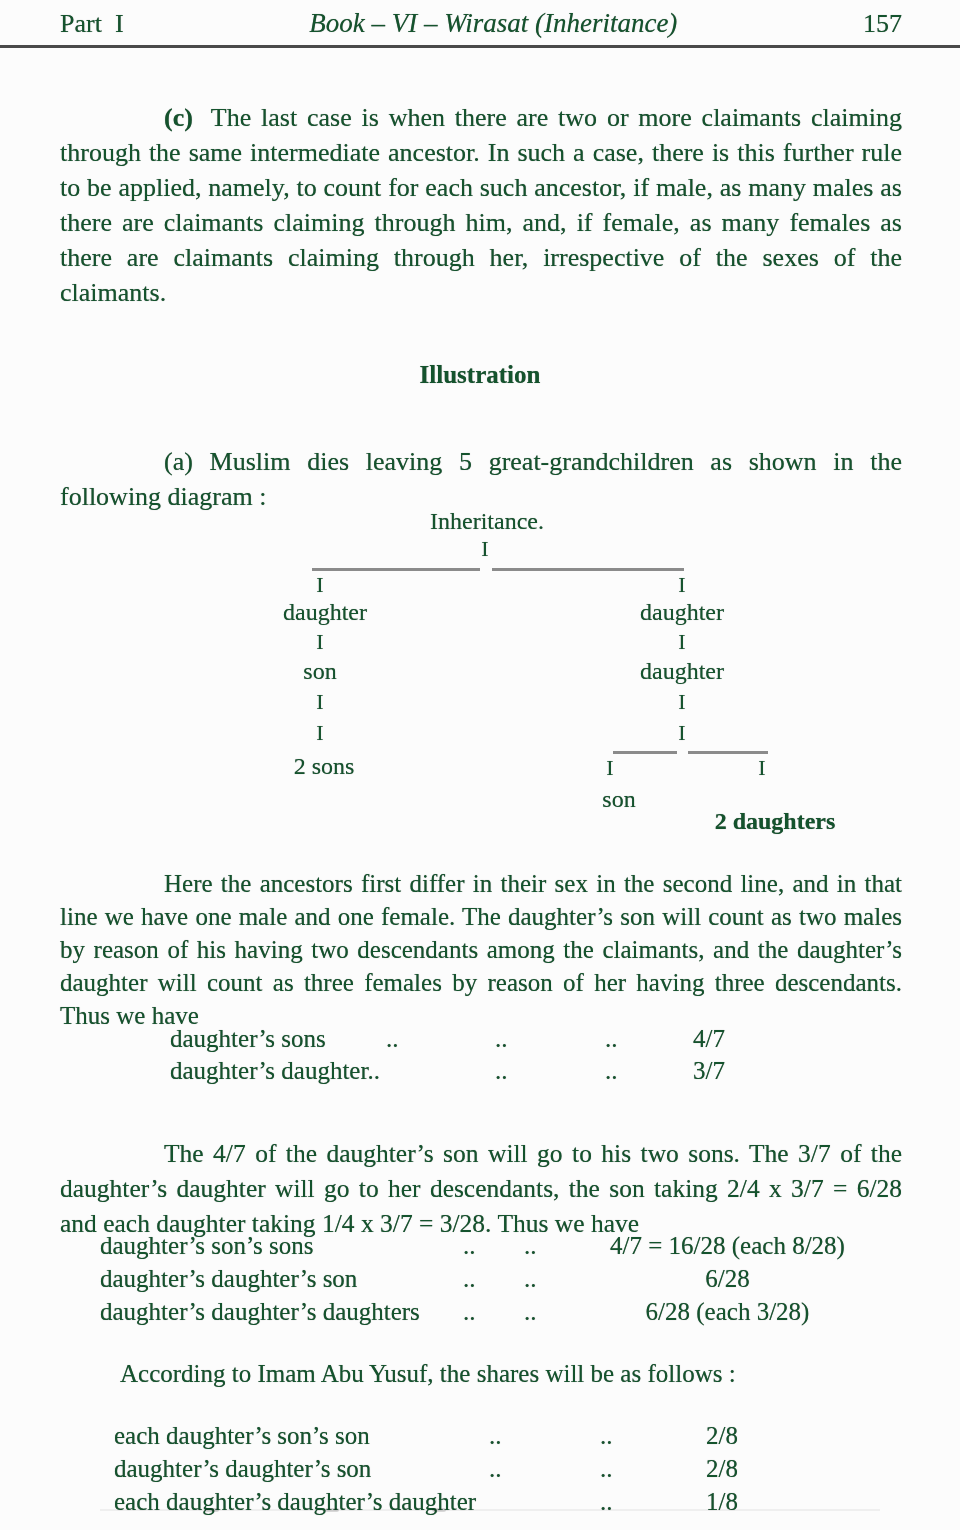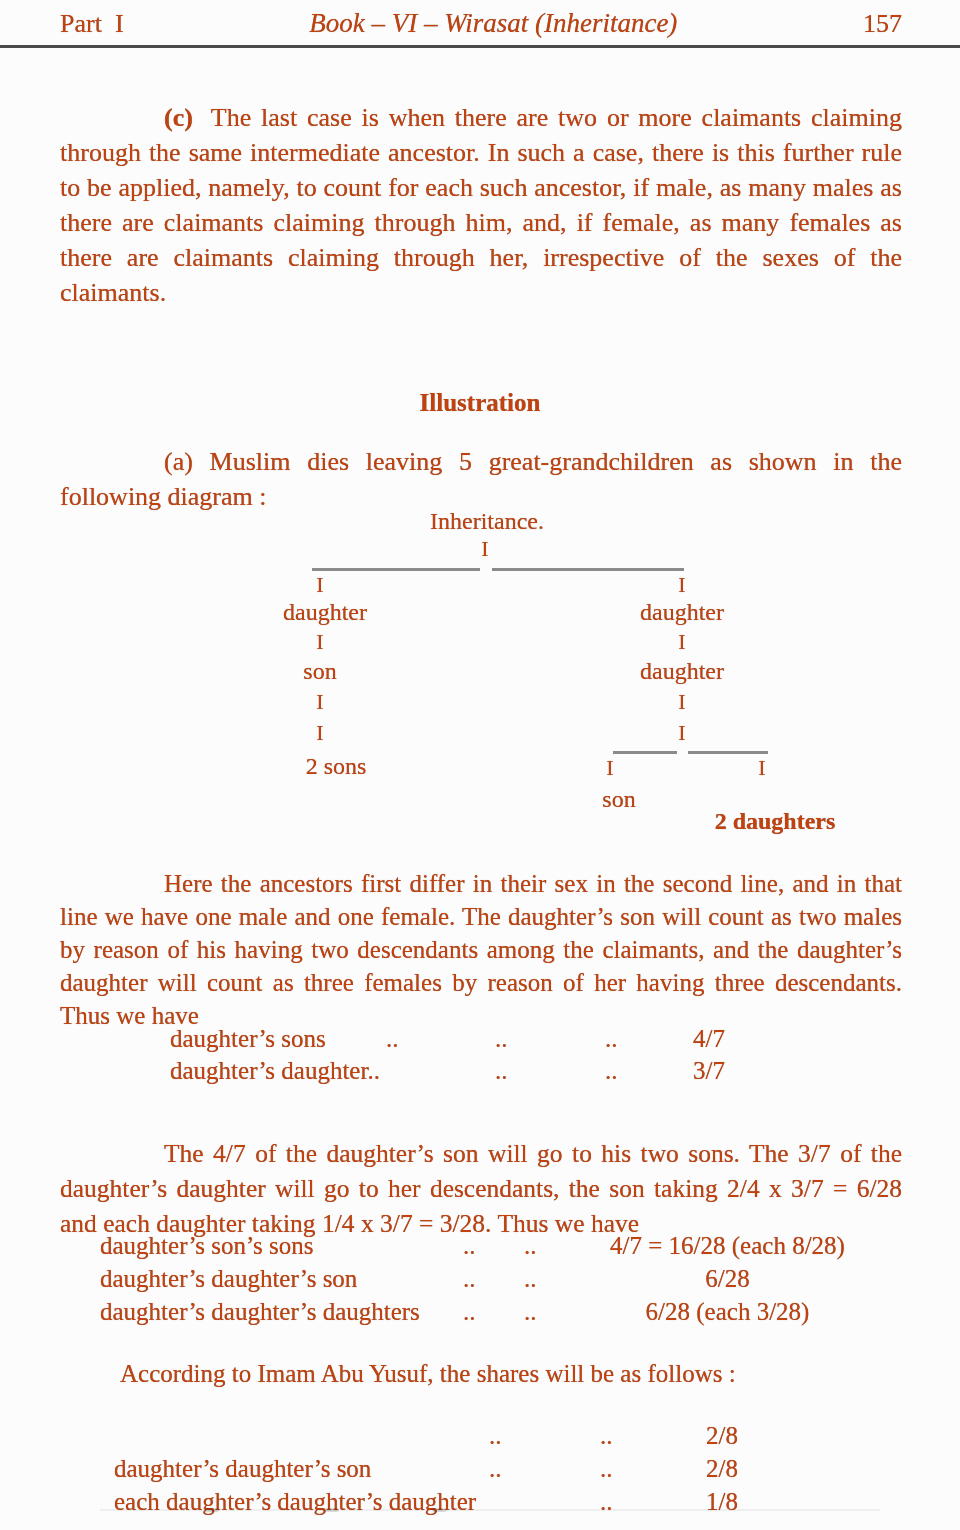--- a/index.html
+++ b/index.html
@@ -2,34 +2,34 @@
 <html><head>
 <meta charset="utf-8">
 <style>
   html,body{margin:0;padding:0;background:#e8e8e8;}
   .page{
     position:relative;
     width:960px;height:1530px;
     margin:0 auto;
     background:#fcfcfc;
     font-family:"Liberation Serif","DejaVu Serif",serif;
-    color:#c2410c;
+    color:#14532d;
     overflow:hidden;
     text-shadow:0 0 0.7px rgba(20,20,20,0.55);
   }
   
   .header{position:absolute;top:8px;left:60px;right:58px;display:flex;align-items:baseline;justify-content:space-between;font-size:26px;}
   .header .part{white-space:pre;}
   .header .title{font-style:italic;font-size:27px;}
   .header-rule{position:absolute;top:45px;left:0;width:960px;height:3px;background:#4a4a4a;}
   
   .para{position:absolute;left:60px;width:842px;font-size:26px;line-height:35px;text-align:justify;}
   .para .lead-label{font-weight:bold;margin-right:18px;}
   .para-c{top:74px;text-indent:104px;}
-  .illustration-heading{position:absolute;top:361px;left:0;width:960px;text-align:center;font-weight:bold;font-size:25px;margin-top:28px;}
+  .illustration-heading{position:absolute;top:361px;left:0;width:960px;text-align:center;font-weight:bold;font-size:25px;}
   .para-a{top:418px;text-indent:104px;}
   .para-here{top:842px;font-size:25px;line-height:33px;text-indent:104px;}
   .para-fractions{top:1110px;font-size:25.5px;line-height:35px;text-indent:104px;}
   .abu-yusuf{position:absolute;top:1360px;left:120px;font-size:25px;}
   
   .diagram{position:absolute;top:0;left:0;width:960px;height:1530px;pointer-events:none;}
   .dg{position:absolute;transform:translateX(-50%);font-size:24px;line-height:26px;white-space:nowrap;}
   .dg-i{position:absolute;transform:translateX(-50%);font-size:22px;line-height:24px;}
   .dg-line{position:absolute;height:3px;background:#8b8b8b;}
   
@@ -82,21 +82,21 @@
 
     <div class="dg-line" style="left:312px;top:568px;width:168px;"></div>
     <div class="dg-line" style="left:492px;top:568px;width:192px;"></div>
 
     <span class="dg-i" style="left:320px;top:573px;">I</span>
     <span class="dg" style="left:325px;top:599px;">daughter</span>
     <span class="dg-i" style="left:320px;top:630px;">I</span>
     <span class="dg" style="left:320px;top:658px;">son</span>
     <span class="dg-i" style="left:320px;top:690px;">I</span>
     <span class="dg-i" style="left:320px;top:721px;">I</span>
-    <span class="dg" style="left:336px;top:753px;">2 sons</span>
+    <span class="dg" style="left:324px;top:753px;">2 sons</span>
 
     <span class="dg-i" style="left:682px;top:573px;">I</span>
     <span class="dg" style="left:682px;top:599px;">daughter</span>
     <span class="dg-i" style="left:682px;top:630px;">I</span>
     <span class="dg" style="left:682px;top:658px;">daughter</span>
     <span class="dg-i" style="left:682px;top:690px;">I</span>
     <span class="dg-i" style="left:682px;top:721px;">I</span>
 
     <div class="dg-line" style="left:613px;top:751px;width:64px;"></div>
     <div class="dg-line" style="left:688px;top:751px;width:80px;"></div>
@@ -146,20 +146,21 @@
       <span class="cell d1">..</span>
       <span class="cell d2">..</span>
       <span class="cell val">6/28 (each 3/28)</span>
     </div>
   </div>
 
   <div class="abu-yusuf">According to Imam Abu Yusuf, the shares will be as follows :</div>
 
   <div class="shares t3">
     <div class="row">
+      <span class="cell lbl">each daughter’s son’s son</span>
       <span class="cell d1">..</span>
       <span class="cell d2">..</span>
       <span class="cell val">2/8</span>
     </div>
     <div class="row">
       <span class="cell lbl">daughter’s daughter’s son</span>
       <span class="cell d1">..</span>
       <span class="cell d2">..</span>
       <span class="cell val">2/8</span>
     </div>

